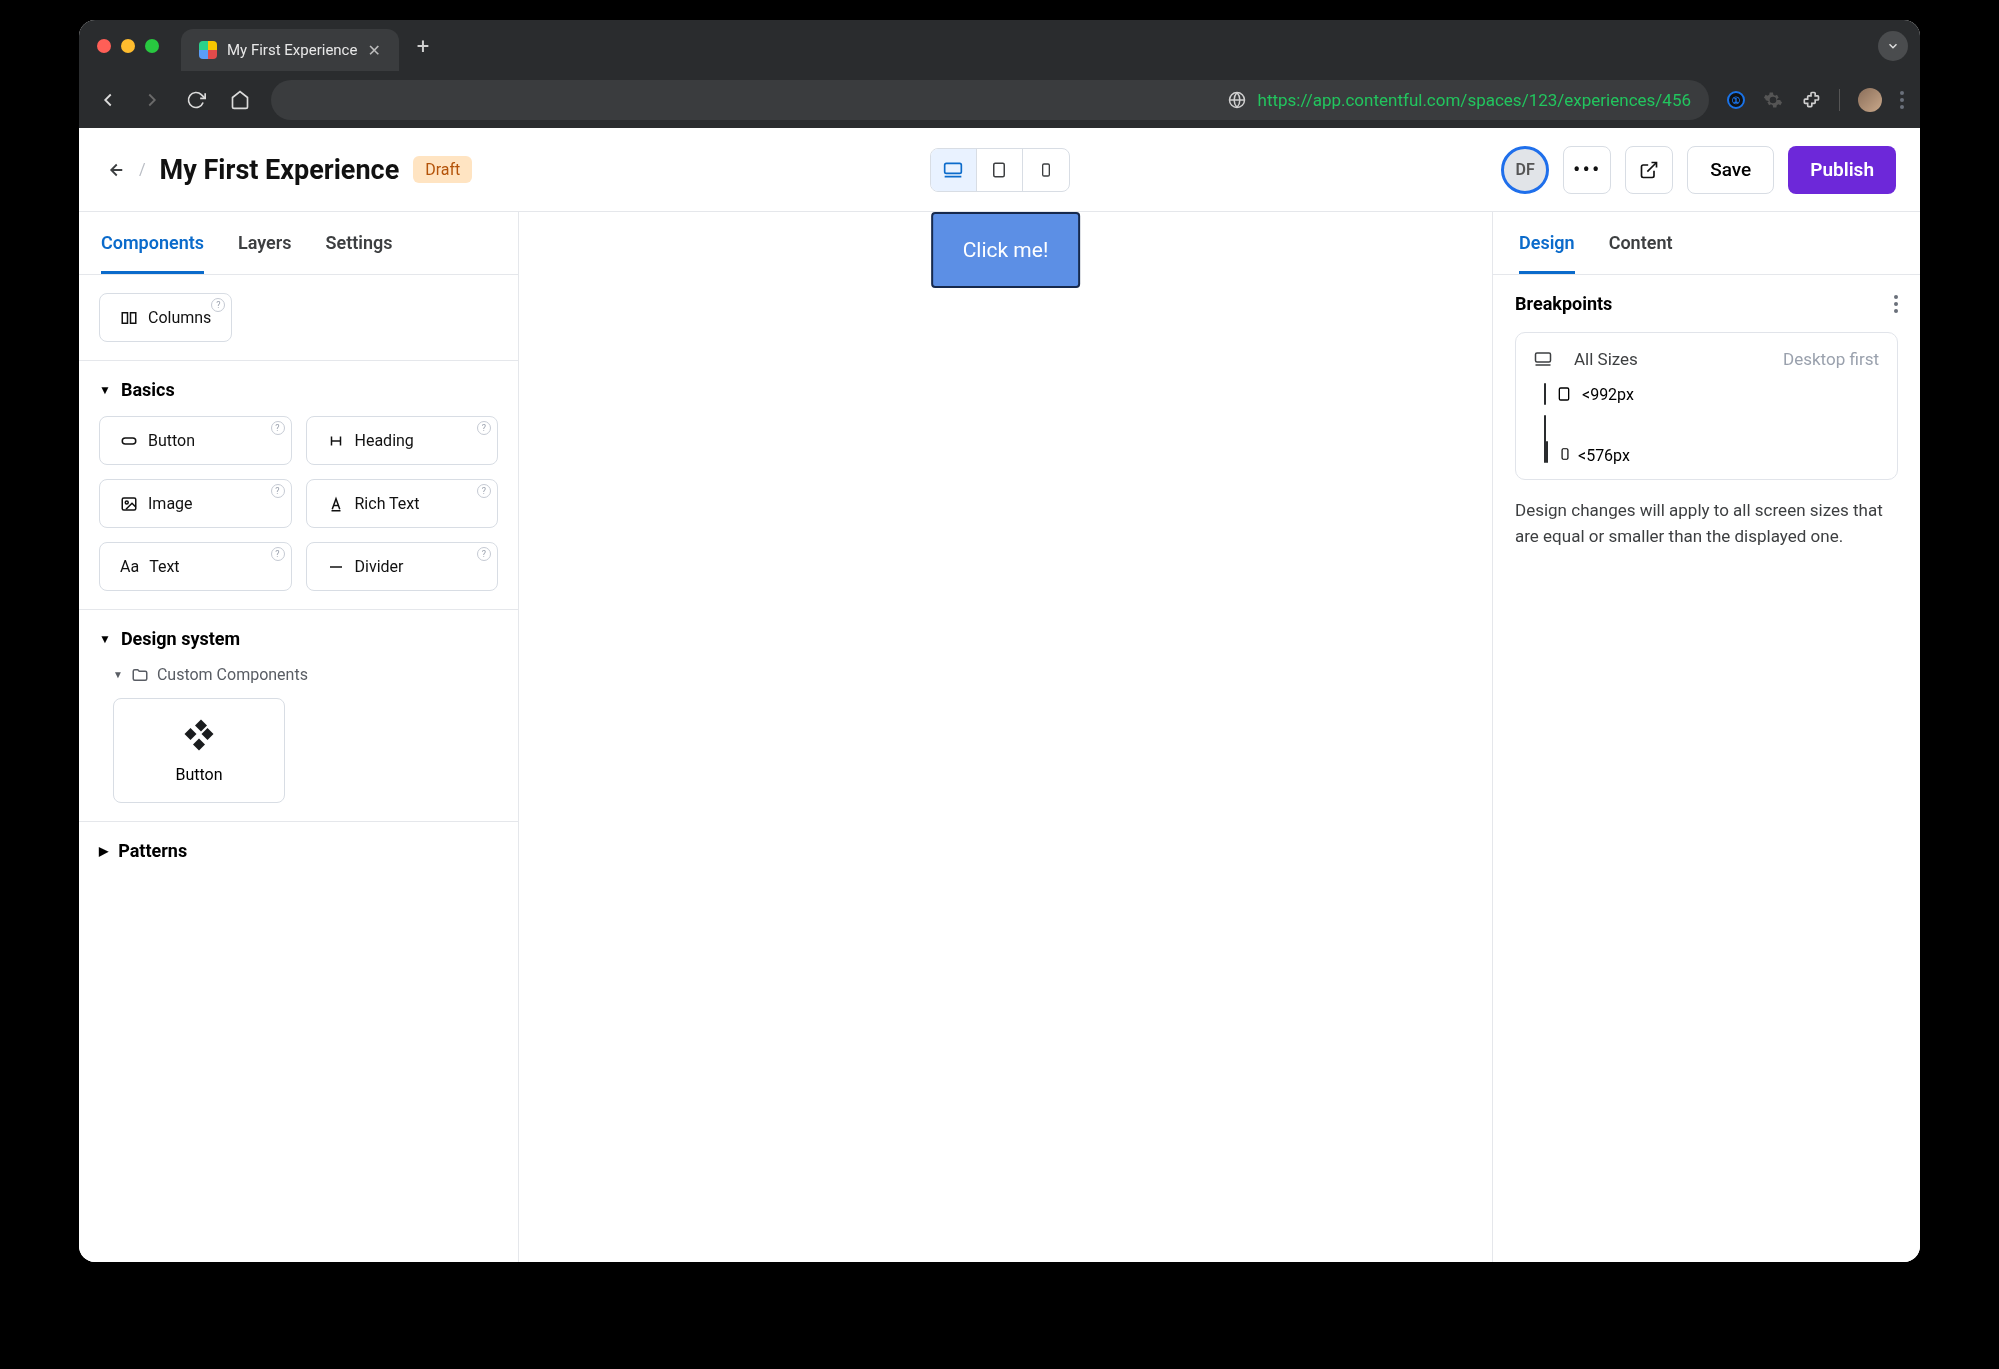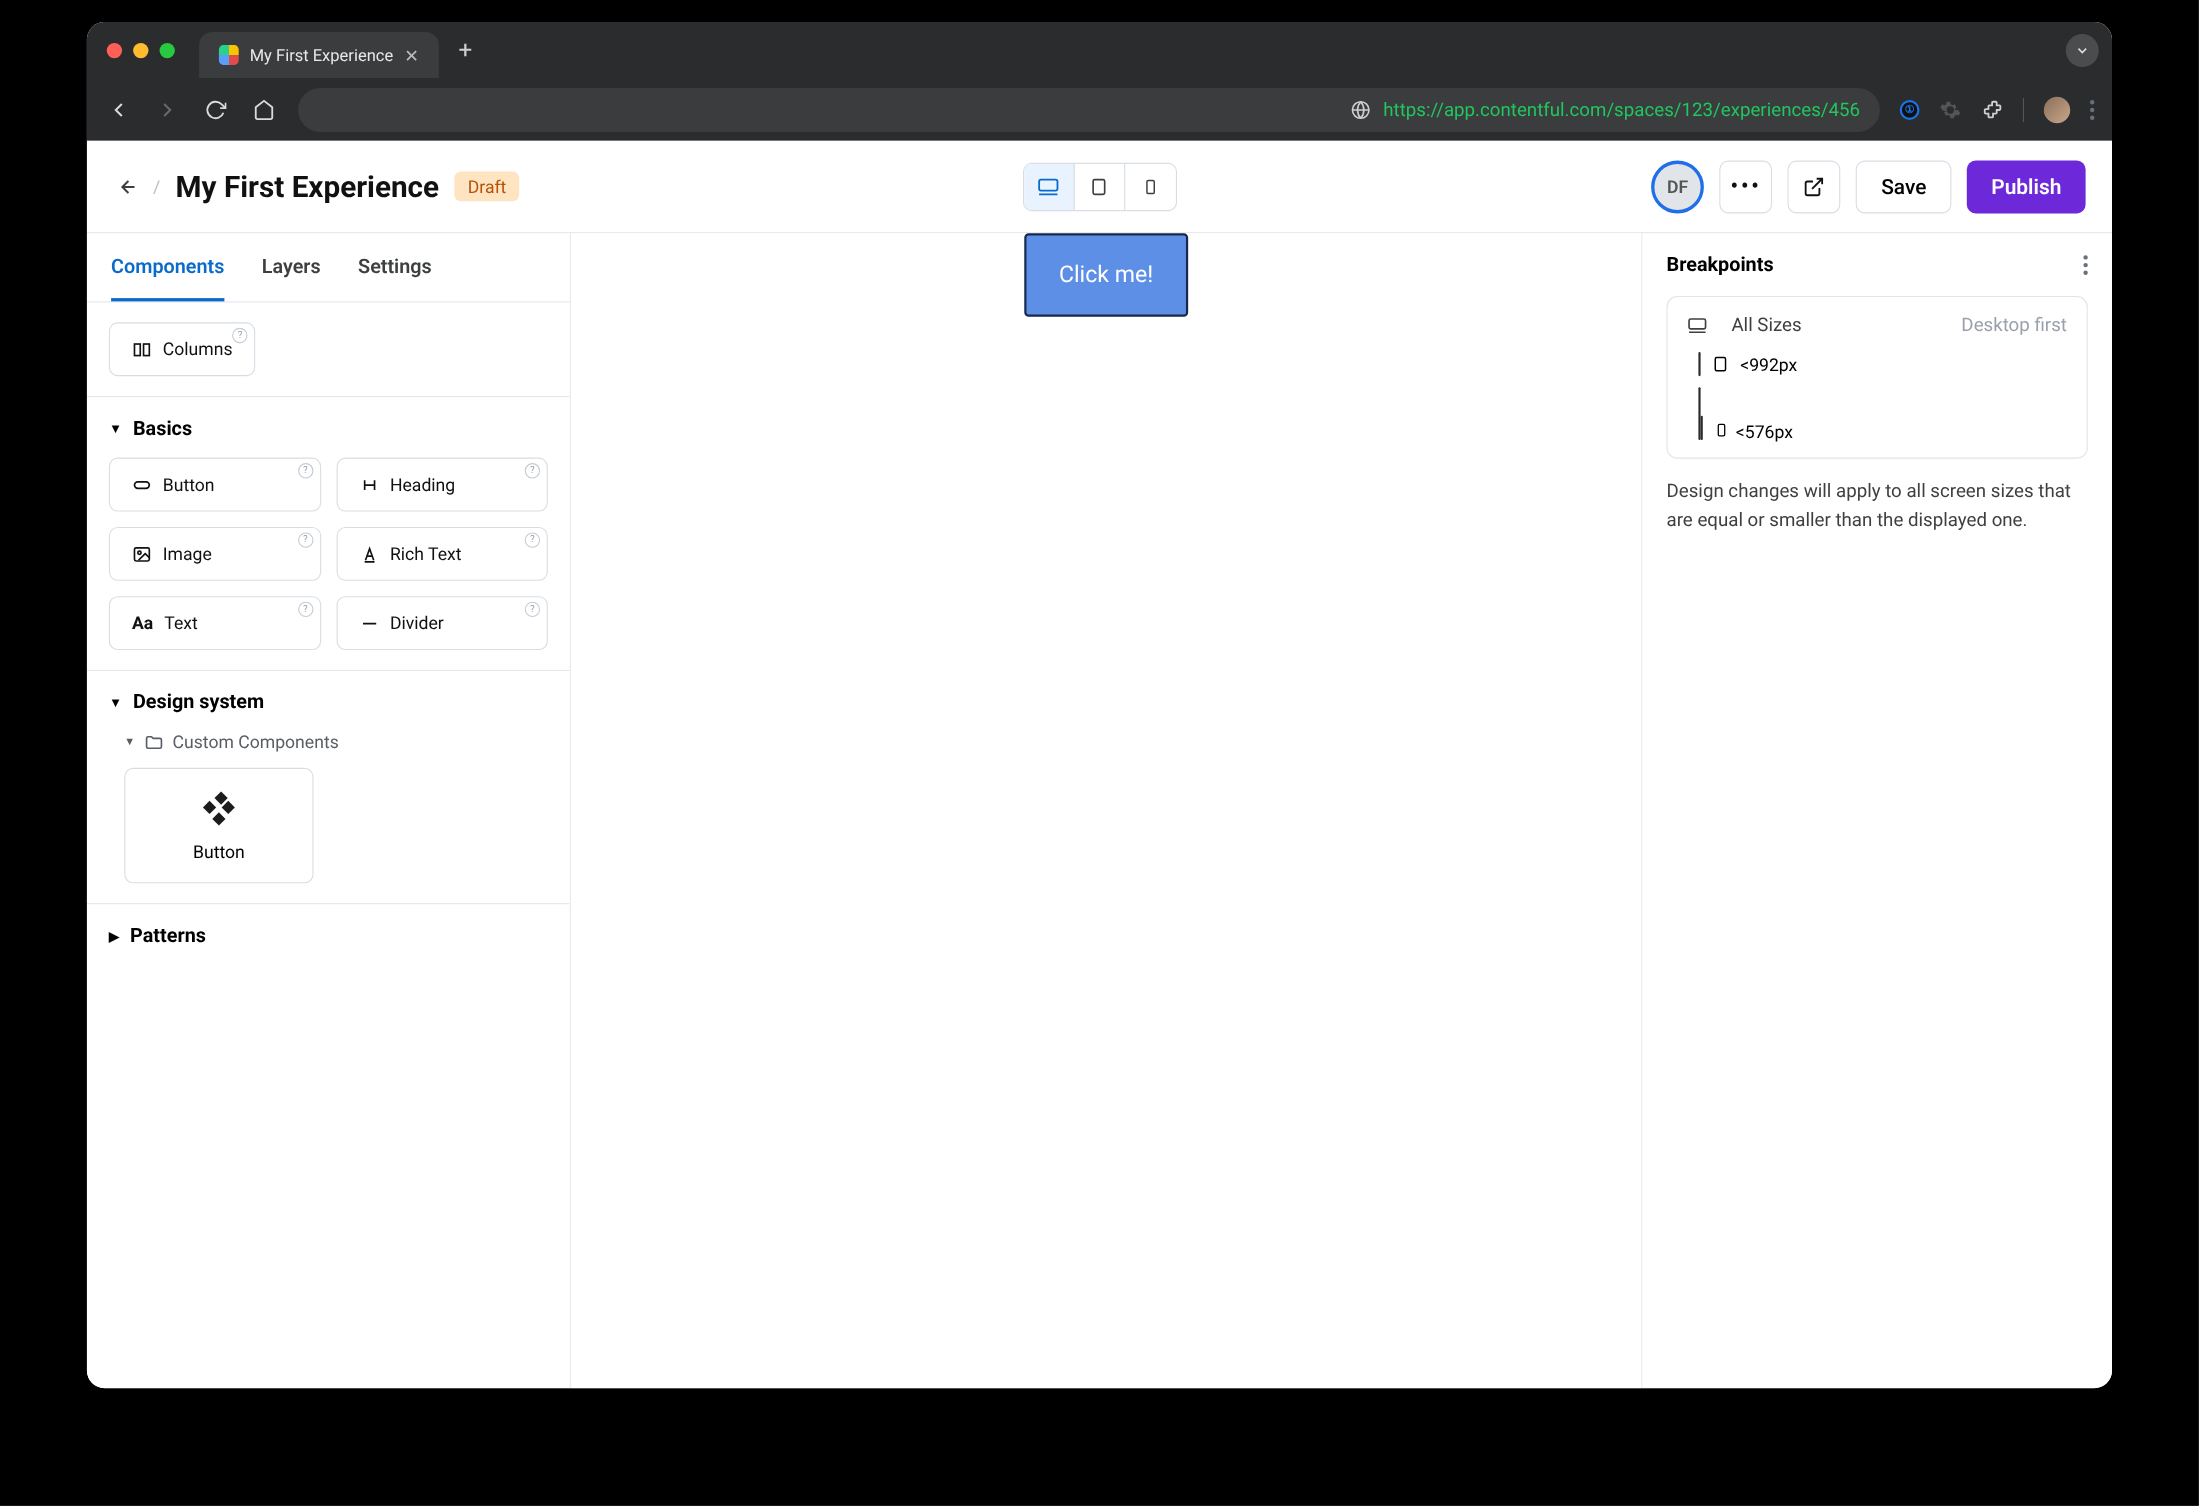--- a/index.html
+++ b/index.html
@@ -262,21 +262,21 @@
               <div class="comp-card">
                 <svg width="18" height="18" viewBox="0 0 24 24" fill="none" stroke="currentColor" stroke-width="2">
                     <path d="M7 19l5-14 5 14"></path>
                     <line x1="9" y1="14" x2="15" y2="14"></line>
                     <line x1="6" y1="21" x2="18" y2="21"></line>
                   </svg>
                 <span>Rich Text</span>
                 <span class="hint">?</span>
               </div>
               <div class="comp-card">
-                <span style="font-weight:700;">Aa</span>
+                <span style="font-weight:400;">Aa</span>
                 <span>Text</span>
                 <span class="hint">?</span>
               </div>
               <div class="comp-card">
                 <svg width="18" height="18" viewBox="0 0 24 24" fill="none" stroke="currentColor" stroke-width="2">
                     <line x1="4" y1="12" x2="20" y2="12"></line>
                   </svg>
                 <span>Divider</span>
                 <span class="hint">?</span>
               </div>
@@ -315,20 +315,24 @@
             </div>
           </div>
         </div>
       </div>
 
       <div class="canvas">
         <button class="click-btn">Click me!</button>
       </div>
 
       <div class="right-panel">
+        <div class="tabs-row" style="padding:0 26px;">
+          <div class="tabitem active">Design</div>
+          <div class="tabitem">Content</div>
+        </div>
         <div class="bp-head">
           <span>Breakpoints</span>
           <span>
               <div class="more-v">
                 <span></span>
                 <span></span>
                 <span></span>
               </div>
             </span>
         </div>

